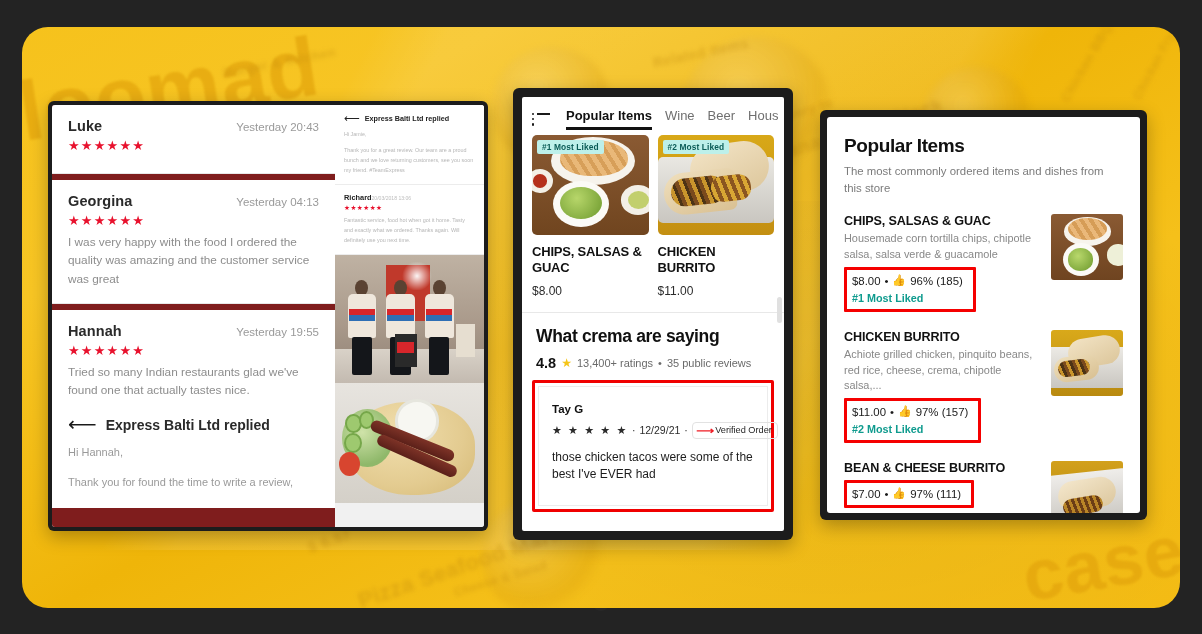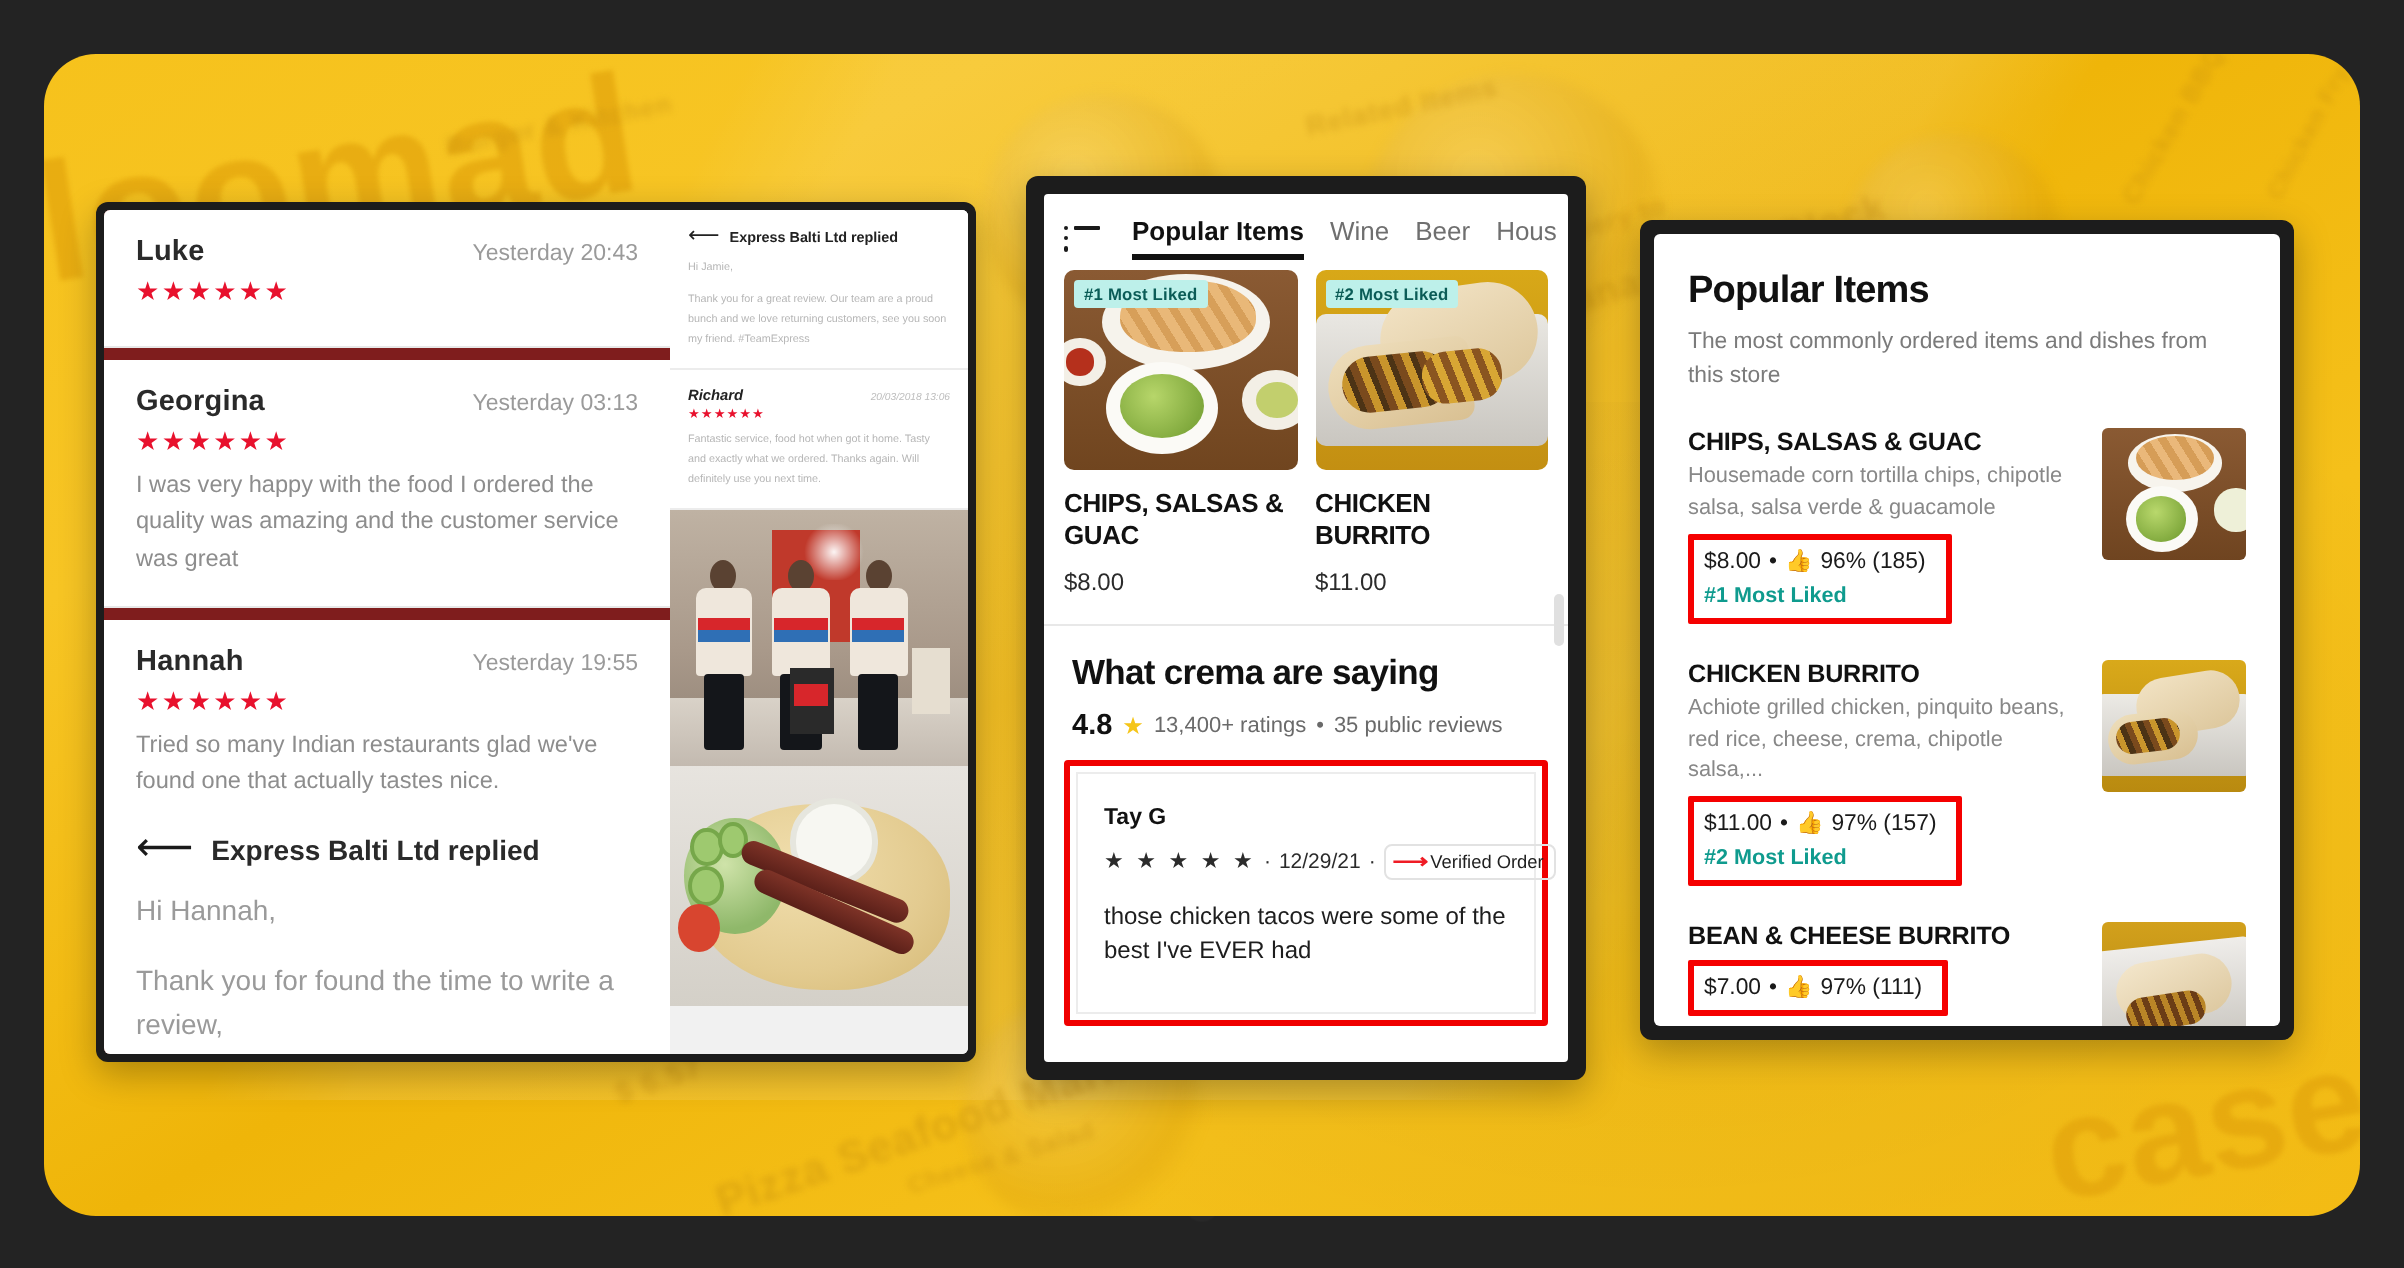--- a/index.html
+++ b/index.html
@@ -108,31 +108,31 @@
   .rev-head { display: flex; justify-content: space-between; align-items: baseline; }
   .rev-name { font-size: 14.5px; font-weight: 700; color: #2a2a2a; letter-spacing: .1px; }
   .rev-time { font-size: 11.5px; color: #9a9a9a; }
   .stars { color: #e8112d; font-size: 13px; letter-spacing: 1.2px; margin: 5px 0 6px; line-height: 1; }
   .rev-body { font-size: 11.8px; color: #8d8d8d; line-height: 1.55; }
 
   .reply-block { background:#fff; padding: 10px 16px 16px; }
   .reply-head { display: flex; align-items: center; gap: 9px; margin-bottom: 9px; }
   .reply-arrow { font-size: 20px; color:#1a1a1a; line-height: 1; transform: translateY(-1px); }
   .reply-title { font-size: 14px; font-weight: 700; color:#2a2a2a; }
-  .reply-line { font-size: 14px; color:#9a9a9a; line-height: 1.6; }
+  .reply-line { font-size: 11px; color:#9a9a9a; line-height: 1.6; }
   .reply-gap { height: 12px; }
 
   
   .side-card { background:#fff; padding: 8px 9px 9px; border-bottom: 1px solid #ececec; }
   .side-reply-head { display:flex; align-items:center; gap:5px; margin-bottom:5px; }
   .side-arrow { font-size: 11px; color:#222; line-height:1; }
   .side-reply-title { font-size: 7.2px; font-weight: 700; color:#222; }
   .side-txt { font-size: 5.4px; color:#b6b6b6; line-height: 1.85; }
   .side-gap { height: 6px; }
-  .side-head { display:flex; justify-content: space-between; align-items: baseline; font-style: italic; }
+  .side-head { display:flex; justify-content: flex-start; align-items: baseline; }
   .side-name { font-size: 7.4px; font-weight: 700; color:#222; }
   .side-date { font-size: 5.1px; color:#bdbdbd; }
   .side-stars { color:#e8112d; font-size: 6.6px; letter-spacing:.5px; margin: 3px 0 3px; line-height: 1;}
 
   
   .photo { width: 100%; position: relative; overflow:hidden; }
   .photo-staff { height: 128px; background:#2a2420; }
   .photo-food  { height: 120px; background:#cfcfcf; }
 
   
@@ -314,21 +314,21 @@
             <div class="rev-head">
               <span class="rev-name">Luke</span>
               <span class="rev-time">Yesterday 20:43</span>
             </div>
             <div class="stars">★★★★★★</div>
           </div>
 
           <div class="rev-card">
             <div class="rev-head">
               <span class="rev-name">Georgina</span>
-              <span class="rev-time">Yesterday 03:13</span>
+              <span class="rev-time">Yesterday 04:13</span>
             </div>
             <div class="stars">★★★★★★</div>
             <div class="rev-body">I was very happy with the food I ordered the quality was amazing and the customer service was great</div>
           </div>
 
           <div class="rev-card" style="border-bottom:none;margin-bottom:0;padding-bottom:6px;">
             <div class="rev-head">
               <span class="rev-name">Hannah</span>
               <span class="rev-time">Yesterday 19:55</span>
             </div>

